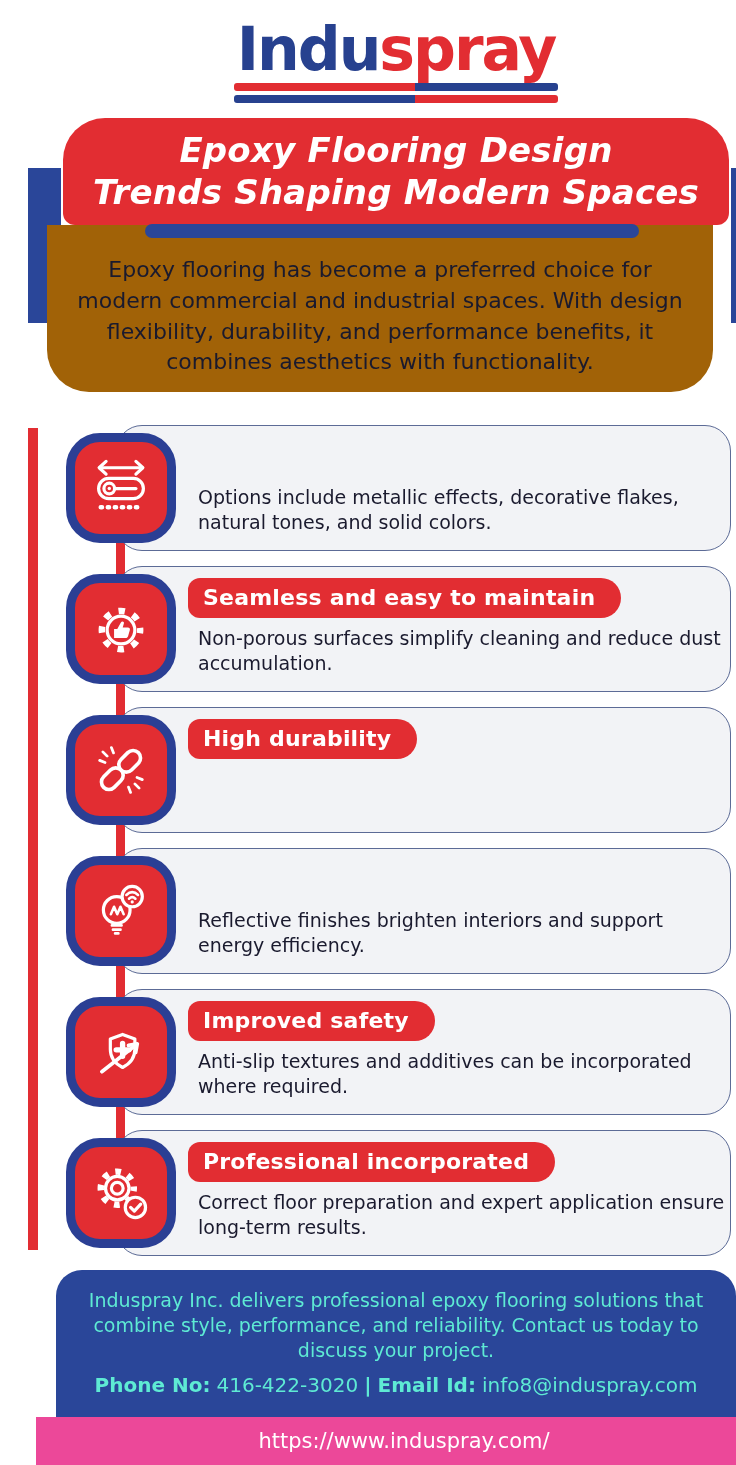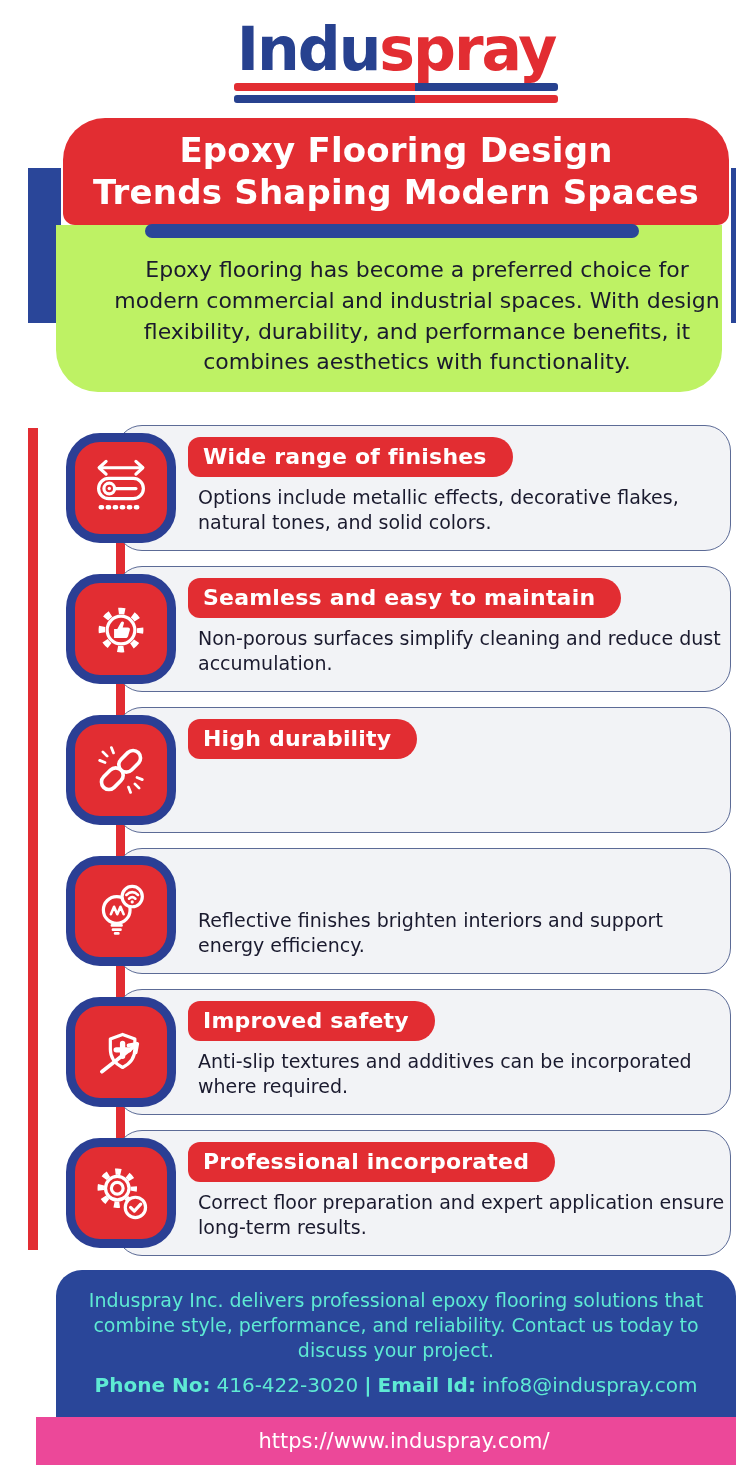--- a/index.html
+++ b/index.html
@@ -17,30 +17,30 @@
   .bar-blue { background:#27418f; }
   .w56 { width:56%; } .w44 { width:44%; }
 
   
   .side-blue { position:absolute; top:168px; width:33px; height:155px; background:#2a4699; }
   .side-blue.left { left:0; } .side-blue.right { right:0; }
 
   
   .banner { position:absolute; left:35px; top:118px; width:666px; height:107px;
             background:#e22d32; border-radius:42px 42px 12px 12px;
-            display:flex; flex-direction:column; justify-content:center; align-items:center; z-index:3; }
+            display:flex; flex-direction:column; justify-content:center; align-items:center; z-index:3;font-style:italic; }
   .banner h1 { color:#ffffff; font-size:34px; font-weight:bold; line-height:1.22; text-align:center; letter-spacing:0.2px; }
 
   .banner-underline { position:absolute; left:117px; top:224px; width:494px; height:14px;
             background:#2a4699; border-radius:7px; z-index:4; }
 
   
-  .intro-card { position:absolute; left:28px; top:225px; width:666px; height:167px;
-            background:#bef264; border-radius:0 0 42px 42px; z-index:2;
-            display:flex; justify-content:flex-end; }
+  .intro-card { position:absolute; left:19px; top:225px; width:666px; height:167px;
+            background:#a16207; border-radius:0 0 42px 42px; z-index:2;
+            display:flex; justify-content:center; }
   .intro-card p { margin-top:30px; max-width:610px; text-align:center; font-size:22px;
             line-height:1.4; color:#1a1a2e; }
 
   
   .features { position:absolute; left:0; top:0; width:736px; height:1465px; z-index:1; }
   .edge-red { position:absolute; top:428px; width:10px; height:822px; background:#e22d32; }
   .edge-red.left { left:0; } .edge-red.right { right:0; }
   .connector { position:absolute; left:88px; top:478px; width:9px; height:716px; background:#e22d32; }
 
   .feature-row { position:absolute; left:0; width:736px; height:126px; }
@@ -119,21 +119,20 @@
           <line x1="10" y1="11" x2="50" y2="11"></line>
           <polyline points="16,5 9.5,11 16,17"></polyline>
           <polyline points="44,5 50.5,11 44,17"></polyline>
           <rect x="9" y="21" width="42" height="19" rx="9.5"></rect>
           <circle cx="19" cy="30.5" r="5"></circle>
           <circle cx="19" cy="30.5" r="1.6" fill="#fff" stroke="none"></circle>
           <line x1="24.5" y1="30.5" x2="44" y2="30.5"></line>
           <line x1="11" y1="48" x2="49" y2="48" stroke-width="4.2" stroke-dasharray="1.2 5.4"></line>
         </svg>
       </div>
-      <div class="title-pill">Wide range of finishes</div>
       <div class="feature-desc">Options include metallic effects, decorative flakes, natural tones, and solid colors.</div>
     </div>
 
     <div class="feature-row row-2">
       <div class="feature-card"></div>
       <div class="icon-tile">
         <svg class="icon-svg" viewBox="0 0 60 60" fill="none" stroke="#fff" stroke-width="3" stroke-linecap="round" stroke-linejoin="round">
           <circle cx="30" cy="31" r="18" stroke-width="6" stroke-dasharray="6.1 8.05" stroke-dashoffset="3" stroke-linecap="butt"></circle>
           <circle cx="30" cy="31" r="13"></circle>
           <path d="M23.5 38.5 v-8.5 h3 l3.4 -6.2 c0.9 -1.7 3.4 -0.9 2.8 1.1 l-1.1 3.6 h4.8 c1.6 0 2.3 1.2 1.9 2.5 l-1.6 5.6 c-0.3 1.1 -1.2 1.9 -2.4 1.9 z" fill="#fff" stroke="none"></path>

